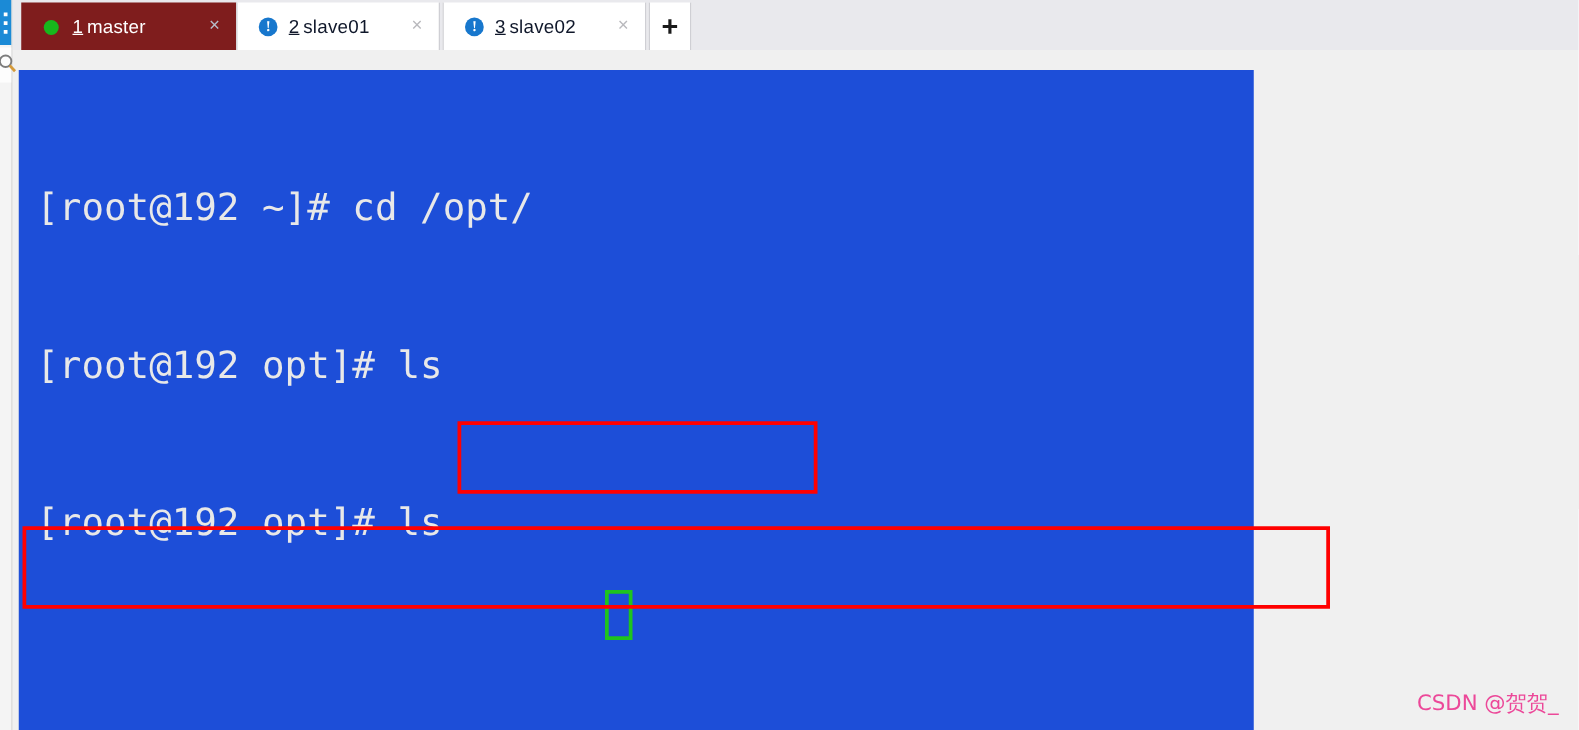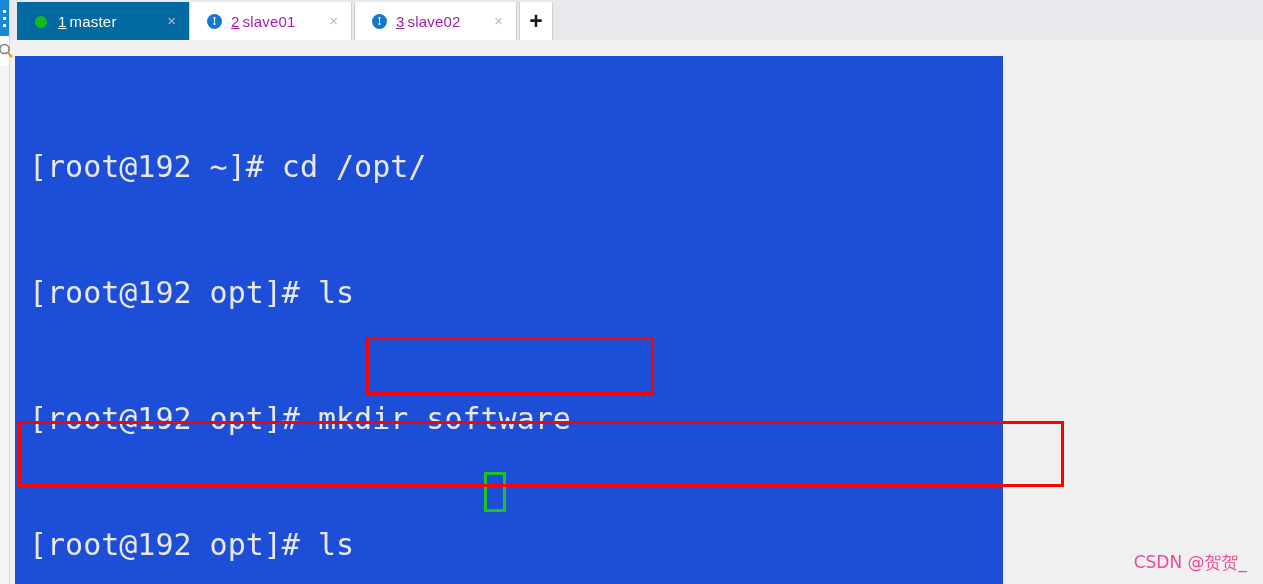--- a/index.html
+++ b/index.html
@@ -64,21 +64,21 @@
   }
   .tab {
     position: absolute;
     top: 2px;
     height: 38px;
     display: flex;
     align-items: center;
     box-sizing: border-box;
   }
   .tab.active {
-    background: #0369a1;
+    background: #7f1d1d;
     left: 8px;
     width: 172px;
     padding-left: 17px;
   }
   .tab.inactive {
     background: #ffffff;
     border-left: 1px solid #cfcfd4;
     border-right: 1px solid #cfcfd4;
     padding-left: 17px;
   }
@@ -110,21 +110,21 @@
     line-height: 15px;
     text-align: center;
     font-family: "Liberation Serif", serif;
   }
   .tab-label {
     font-size: 15px;
     white-space: nowrap;
     letter-spacing: 0.2px;
   }
   .tab.active .tab-label { color: #ffffff; }
-  .tab.inactive .tab-label { color: #a21caf; text-align: right; }
+  .tab.inactive .tab-label { color: #0f172a; text-align: right; }
   .tab-label .num {
     text-decoration: underline;
     margin-right: 3px;
   }
   .tab-close {
     position: absolute;
     right: 13px;
     top: 11px;
     font-size: 15px;
     line-height: 15px;
@@ -261,21 +261,20 @@
     </div>
 
     <div class="newtab">+</div>
   </div>
 
   <div class="term-frame">
     <div class="term">
       <div class="term-inner">
         <div class="ln c-white">[root@192 ~]# cd /opt/</div>
         <div class="ln c-white">[root@192 opt]# ls</div>
-        <div class="ln c-white">[root@192 opt]# mkdir software</div>
         <div class="ln c-white">[root@192 opt]# ls</div>
         
         
         
         
         
         
         
       </div>
     </div>

